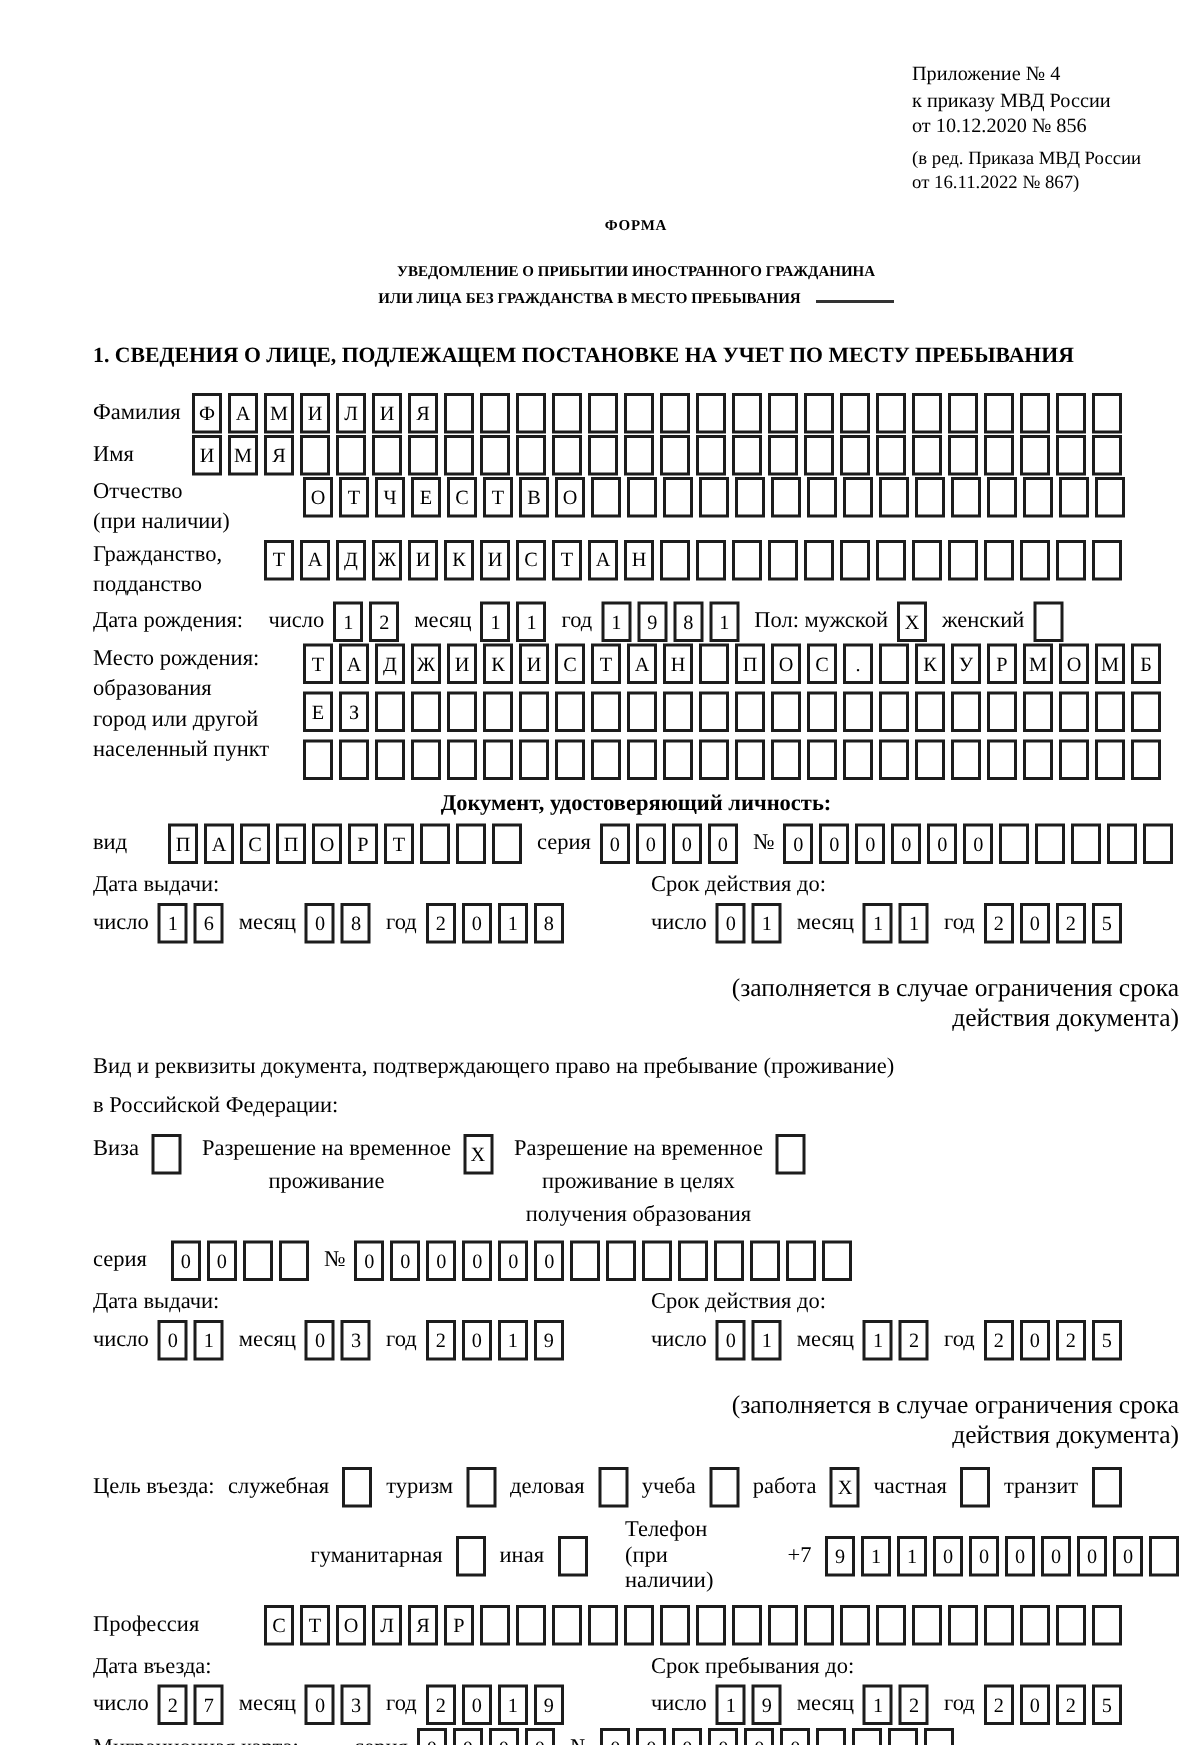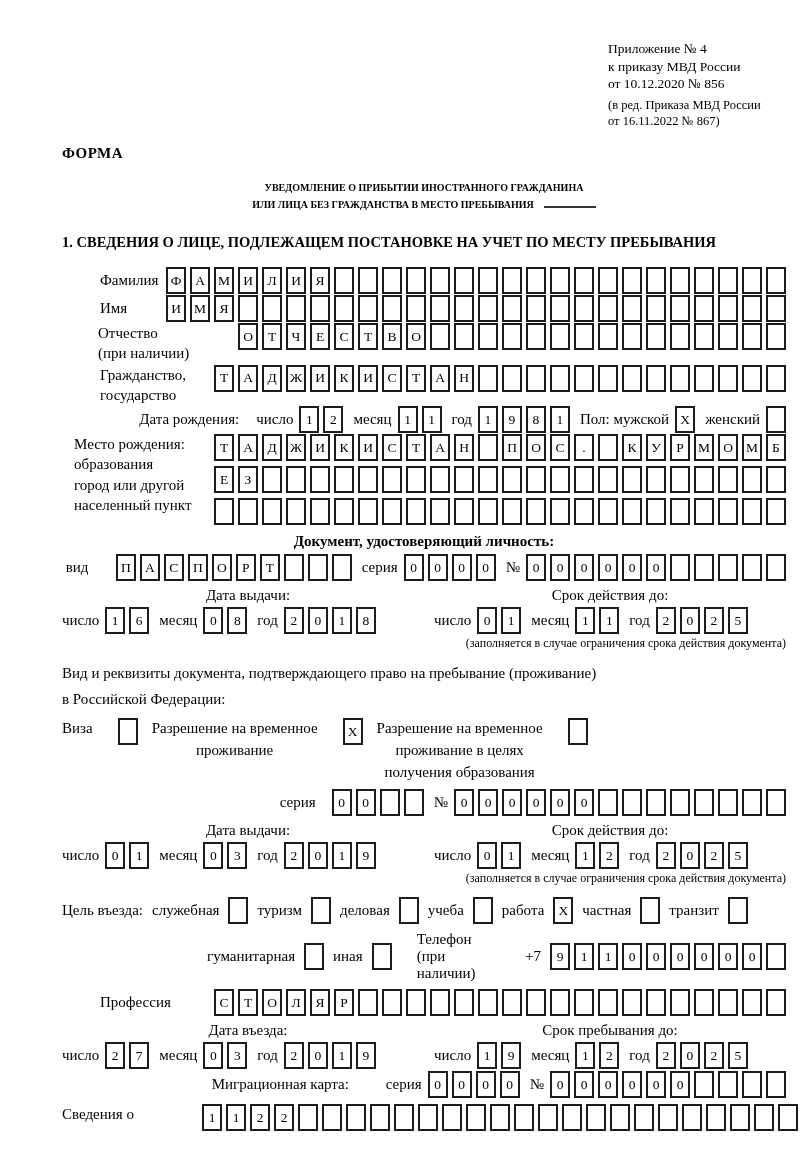--- a/index.html
+++ b/index.html
@@ -4,48 +4,48 @@
 <style>
   html,body{margin:0;padding:0;background:#ffffff;}
   .page{
     width:800px;min-height:1163px;box-sizing:border-box;
     padding:40px 14px 20px 62px;
     font-family:"Liberation Serif","DejaVu Serif",serif;
     color:#000;background:#fff;font-size:15px;position:relative;
   }
   .note-block{margin-left:546px;line-height:1.3;font-size:13.5px;}
   .note-block .small{font-size:12.5px;margin-top:4px;}
-  .forma{font-weight:bold;text-align:left;font-size:15px;margin-top:16px;letter-spacing:.5px;}
+  .forma{font-weight:bold;text-align:center;font-size:10px;margin-top:16px;letter-spacing:.5px;}
   .doc-title{font-weight:bold;text-align:center;font-size:10px;line-height:1.55;margin-top:18px;}
   .title-underline{display:inline-block;width:52px;border-bottom:2px solid #333;height:1em;margin-left:10px;}
   .sec-heading{font-weight:bold;font-size:14.5px;margin-top:22px;margin-bottom:16px;}
-  .row{display:flex;align-items:center;margin:1px 0;justify-content:flex-end;}
+  .row{display:flex;align-items:center;margin:1px 0;}
   .row-top{align-items:flex-start;}
   .label{flex:none;}
   .sub{flex:none;margin:0 6px 0 10px;}
   .sub:first-child{margin-left:0;}
   .cells{display:inline-flex;gap:4px;flex:none;flex-wrap:nowrap;}
   .cell{
     display:inline-flex;align-items:center;justify-content:center;flex:none;
     width:16px;height:23px;border:2px solid #1c1c1c;
     font-size:13.5px;line-height:1;background:#fff;
   }
   .w66{width:66px;} .w114{width:114px;} .w140{width:140px;} .w50{width:50px;} .w105{width:107px;}
   .stack{display:flex;flex-direction:column;gap:5px;}
   .lbl-col{flex:none;line-height:1.35;}
   .center-bold{font-weight:bold;text-align:center;margin:8px 0 4px 0;}
   .dates{display:flex;margin:6px 0 2px 0;}
   .dates .col-l{width:372px;flex:none;}
   .dates .col-r{flex:1;}
-  .dates .dhead{text-align:center;margin-bottom:3px;}
+  .dates .dhead{margin-bottom:3px;}
   .dates .drow{display:flex;align-items:center;}
-  .fine{font-size:12px;text-align:right;margin:2px 0 4px 0;}
+  .fine{font-size:17px;text-align:right;margin:20px 0 4px 0;}
   .intro{line-height:1.7;margin-top:6px;}
   .optgrid{display:flex;align-items:flex-start;gap:14px;margin:6px 0;}
-  .opt{display:flex;align-items:flex-start;gap:25px;}
+  .opt{display:flex;align-items:flex-start;gap:8px;}
   .opt .olbl{text-align:center;line-height:1.45;}
   .purpose-row{display:flex;align-items:center;gap:9px;margin:7px 0;}
   .legal{display:flex;margin-top:6px;}
   .legal .lbl-col{width:140px;}
 </style>
 </head>
 <body>
 
 <div class="page">
 
@@ -160,21 +160,21 @@
         <span class="cell"></span>
         <span class="cell"></span>
         <span class="cell"></span>
         <span class="cell"></span>
       </span>
   </div>
 
   <div class="row row-top">
     <span class="label w114 lbl-col">
       <div>Гражданство,</div>
-      <div>государство</div>
+      <div>подданство</div>
     </span>
     <span class="cells">
         <span class="cell">Т</span>
         <span class="cell">А</span>
         <span class="cell">Д</span>
         <span class="cell">Ж</span>
         <span class="cell">И</span>
         <span class="cell">К</span>
         <span class="cell">И</span>
         <span class="cell">С</span>

